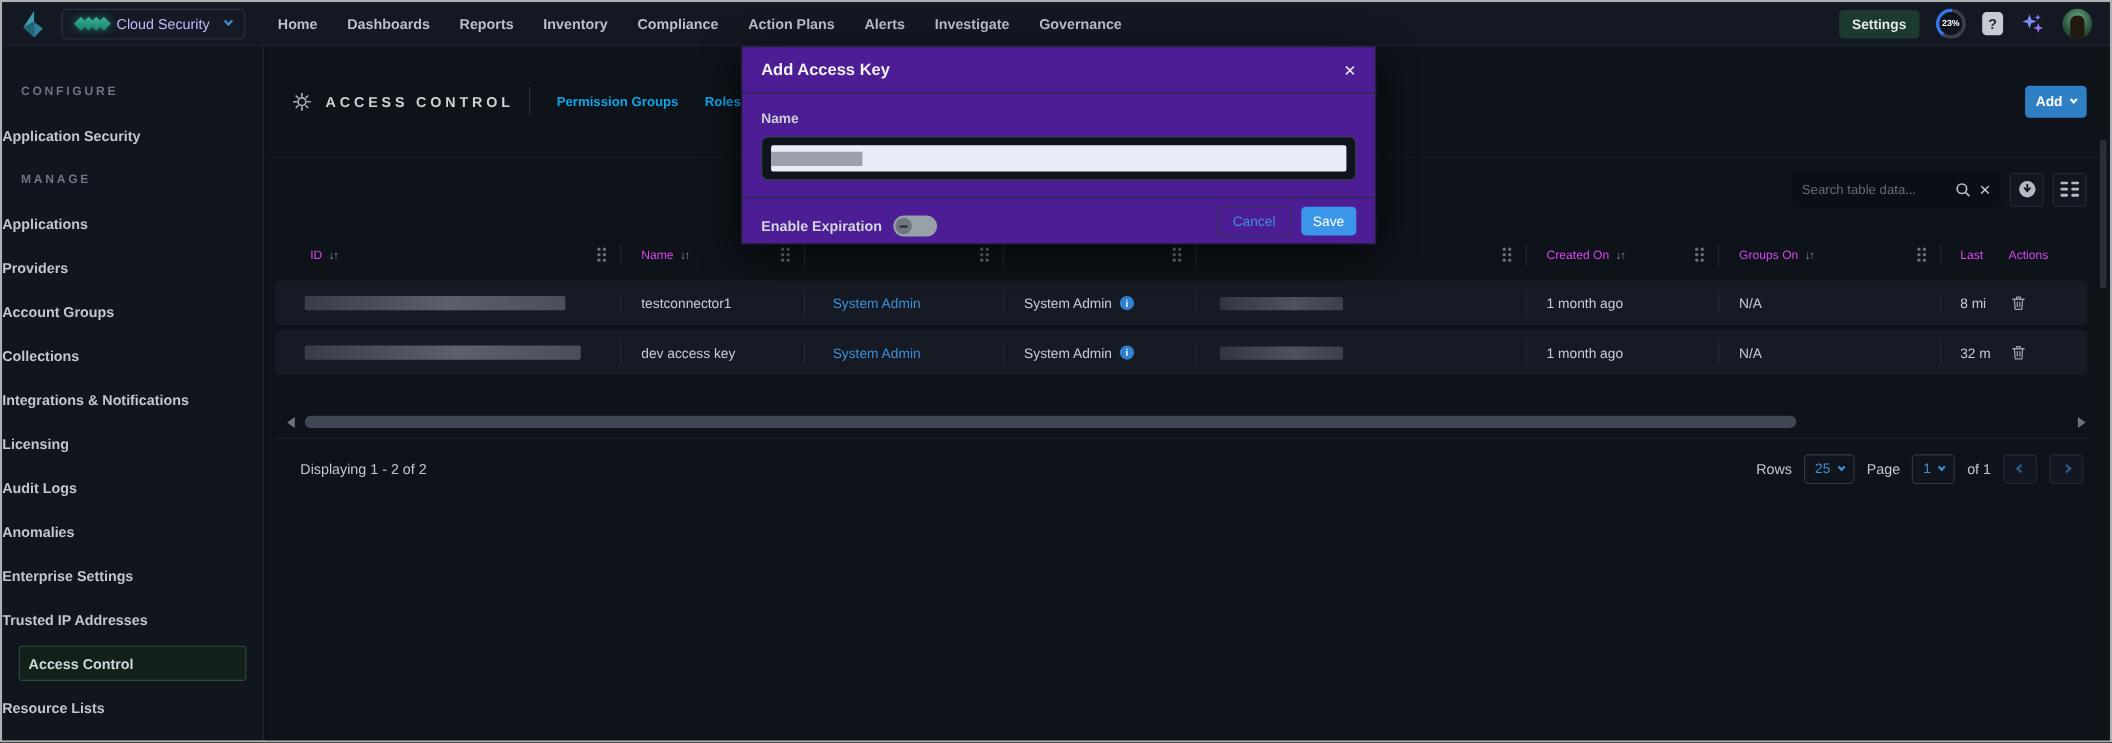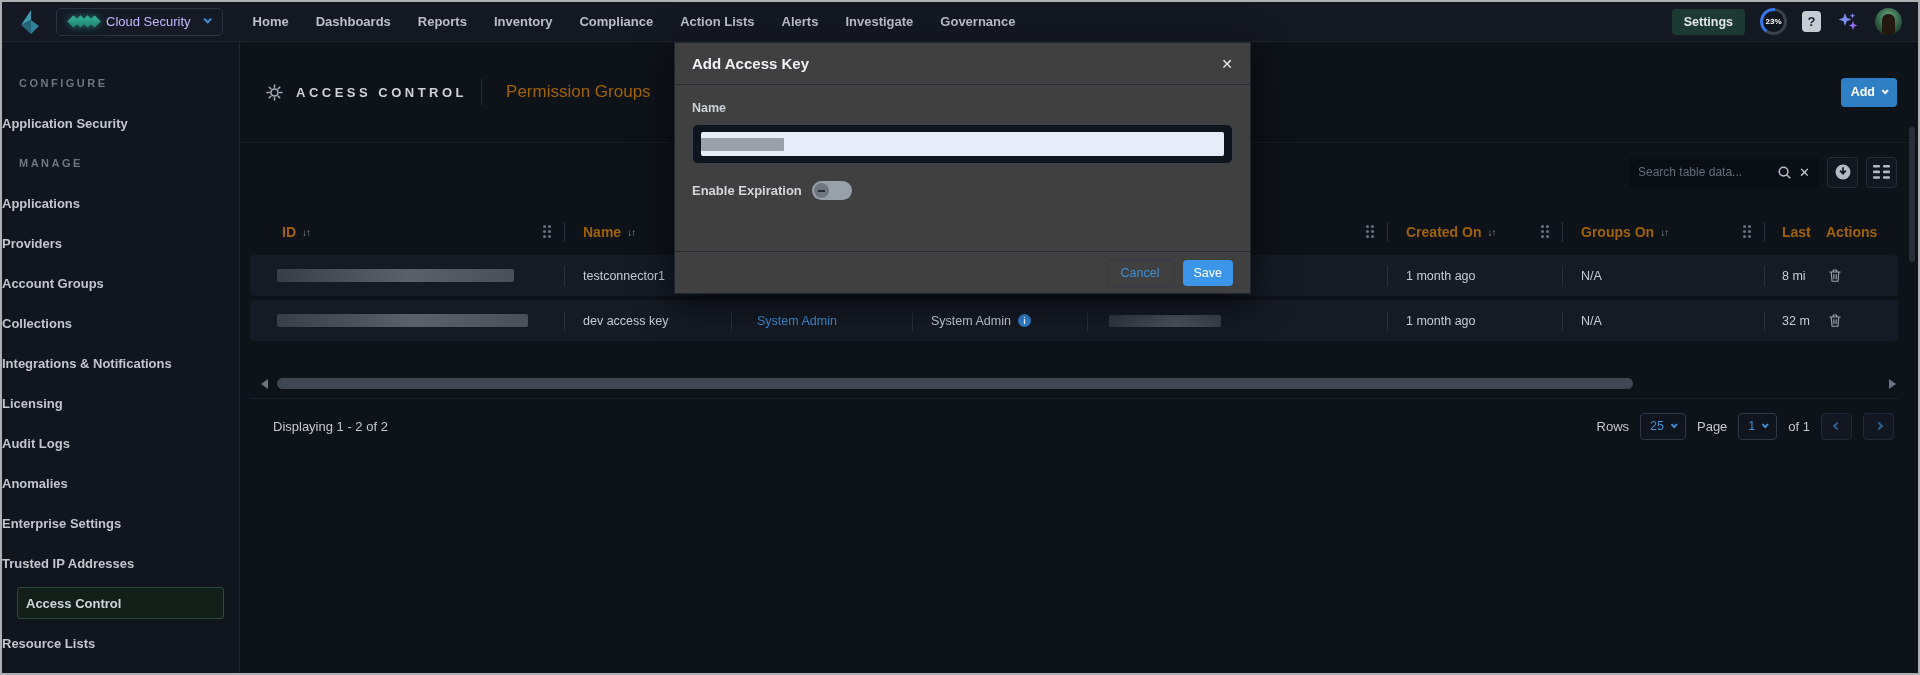--- a/index.html
+++ b/index.html
@@ -53,38 +53,38 @@
   .side-item.active { padding-left:0; }
   .side-item.active .active-box { margin:0 15px; height:32px; width:208px; display:flex; align-items:center;
     padding-left:8px; background:#132019; border:1px solid #2c4a3c; border-radius:3px; color:#d2d6db; }
   
   .main { position:absolute; left:240px; top:40px; width:1678px; height:633px; background:#0e1219; }
   .page-header { position:absolute; left:0; top:0; right:0; height:101px;
     border-bottom:1px solid #171c25; display:flex; align-items:center; }
   .gear { margin-left:24px; flex:none; }
   .page-title { margin-left:13px; color:#cfd3d8; font-size:13px; font-weight:700; letter-spacing:3.5px; }
   .vdiv { width:1px; height:26px; background:#2a303a; margin-left:14px; }
-  .tab { margin-left:24px; color:#a16207; font-size:17px; font-weight:400; cursor:pointer; }
+  .tab { margin-left:24px; color:#0ea5e9; font-size:12px; font-weight:700; cursor:pointer; }
   .add-btn { margin-left:auto; margin-right:23px; background:#2f7fc4; border:none; border-radius:4px;
     color:#fff; font-size:12.5px; font-weight:700; height:29px; padding:0 10px; display:flex;
     align-items:center; gap:7px; cursor:pointer; font-family:inherit; }
   .add-btn .chev { width:5px; height:5px; margin-top:-2px; }
   .toolbar { position:absolute; top:114px; right:23px; height:32px; display:flex; gap:8px; align-items:center; }
   .search-box { width:190px; height:31px; background:#0a0e15; border-radius:4px; display:flex;
     align-items:center; padding:0 9px; gap:7px; }
   .search-box input { flex:1; min-width:0; background:transparent; border:none; outline:none;
     color:#aab0b8; font-size:12px; font-family:inherit; }
   .search-box input::placeholder { color:#636c79; }
   .x-icon { color:#c6ccd3; font-size:13px; cursor:pointer; line-height:1; }
   .x-icon::before { content:"\2715"; }
   .icon-btn { width:31px; height:31px; border:1px solid #262d39; background:#11161f; border-radius:4px;
     display:grid; place-items:center; cursor:pointer; }
   
   .thead { position:absolute; left:8px; top:170px; width:1648px; height:40px; display:flex;
-    color:#a16207; font-size:14px; font-weight:700; }
+    color:#d946ef; font-size:11px; font-weight:400; }
   .trow { position:absolute; left:8px; width:1648px; height:41px; display:flex; background:#151a24;
     border-radius:4px; font-size:12.5px; color:#c8ccd2; }
   .trow.r1 { top:213px; } .trow.r2 { top:258px; }
   .cell { position:relative; display:flex; align-items:center; padding-left:18px; flex:none; overflow:hidden; }
   .w1{width:315px; padding-left:32px;} .w2{width:167px;} .w3{width:181px;} .w4{width:175px;}
   .w5{width:300px;} .w6{width:175px;} .w7{width:202px;} .w8{width:47px; padding-left:17px;}
   .w9{width:86px; padding-left:14px; overflow:visible;}
   .div-r::after { content:""; position:absolute; right:0; top:50%; transform:translateY(-50%);
     width:1px; height:20px; background:#2a303b; }
   .sort-icon { margin-left:6px; font-size:10px; color:#8c939c; letter-spacing:-1px; font-weight:400; }
@@ -119,36 +119,36 @@
   .select-box { height:27px; border:1px solid #313845; background:#10141d; border-radius:4px;
     color:#3d8fd6; font-size:12.5px; display:flex; align-items:center; gap:7px; padding:0 9px; cursor:pointer; }
   .select-box .chev { width:5px; height:5px; margin-top:-2px; }
   .page-nav-btn { width:31px; height:27px; border:1px solid #232936; background:#121722; border-radius:4px;
     color:#2e5d8c; display:grid; place-items:center; cursor:pointer; }
   .page-nav-btn .chev { width:6px; height:6px; border-width:2px; }
   .chev-left { transform:rotate(135deg); } .chev-right { transform:rotate(-45deg); }
   .vscroll { position:absolute; right:3px; top:125px; width:6px; height:135px; background:#2e3440;
     border-radius:3px; opacity:.85; }
   
-  .modal { position:absolute; left:672px; top:40px; width:577px; height:252px; background:#404040;
+  .modal { position:absolute; left:672px; top:40px; width:577px; height:180px; background:#4c1d95;
     border:1px solid #20252f; box-shadow:0 10px 34px rgba(0,0,0,.65); z-index:40; }
   .modal-header { height:42px; display:flex; align-items:center; padding:0 17px;
     border-bottom:1px solid #262b35; }
   .modal-title { color:#f0f2f4; font-size:15px; font-weight:700; }
   .modal-close { margin-left:auto; background:none; border:none; color:#e8eaec; font-size:14px;
     cursor:pointer; font-family:inherit; }
   .modal-close::before { content:"\2715"; }
   .modal-body { padding:16px 17px 0 17px; }
   .field-label { color:#ccd0d6; font-size:12.5px; font-weight:700; margin-bottom:9px; }
   .name-input-wrap { height:40px; background:#10151d; border:1px solid #3a414d; border-radius:6px;
     padding:7px 8px; }
   .name-input { width:100%; height:100%; background:#e8ecf8; border:none; border-radius:2px;
     position:relative; display:flex; align-items:center; }
   .name-redact { width:83px; height:13px; background:#9aa1ab; border-radius:1px; }
-  .exp-row { margin-top:17px; display:flex; align-items:center; gap:10px; }
+  .exp-row { margin-top:32px; display:flex; align-items:center; gap:10px; }
   .exp-label { color:#d3d7dc; font-size:13px; font-weight:700; }
   .toggle { width:40px; height:19px; border-radius:10px; background:#98a0aa; position:relative; cursor:pointer; }
   .toggle-knob { position:absolute; left:2px; top:2px; width:15px; height:15px; border-radius:50%;
     background:#6e757e; display:grid; place-items:center; }
   .toggle-knob::before { content:""; width:7px; height:2px; background:#262b33; }
   .modal-footer { position:absolute; left:0; right:0; bottom:0; height:42px; border-top:1px solid #262b35;
     display:flex; align-items:center; justify-content:flex-end; gap:9px; padding:0 17px; }
   .cancel-btn { background:transparent; border:1px solid #333a46; border-radius:4px; color:#3d8fd6;
     font-size:12.5px; padding:6px 13px; cursor:pointer; font-family:inherit; }
   .save-btn { background:#3b96ea; border:none; border-radius:4px; color:#fff; font-size:12.5px;
@@ -174,21 +174,21 @@
       </span>
       <span class="switcher-label">Cloud Security</span>
       <i class="chev"></i>
     </div>
     <nav class="topnav">
       <span>Home</span>
       <span>Dashboards</span>
       <span>Reports</span>
       <span>Inventory</span>
       <span>Compliance</span>
-      <span>Action Lists</span>
+      <span>Action Plans</span>
       <span>Alerts</span>
       <span>Investigate</span>
       <span>Governance</span>
     </nav>
     <div class="topbar-right">
       <button class="settings-btn">Settings</button>
       <div class="ring">
         <span class="ring-inner">23%</span>
       </div>
       <div class="help-icon"></div>

